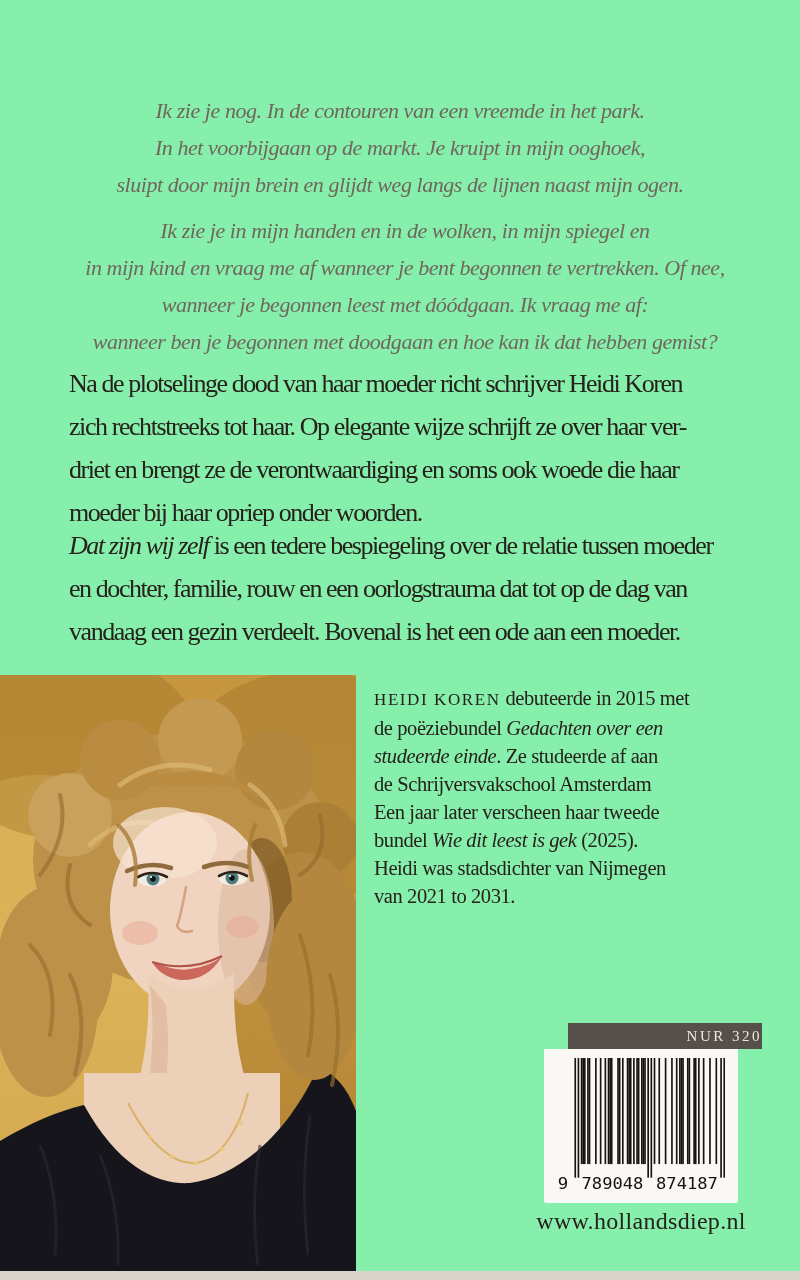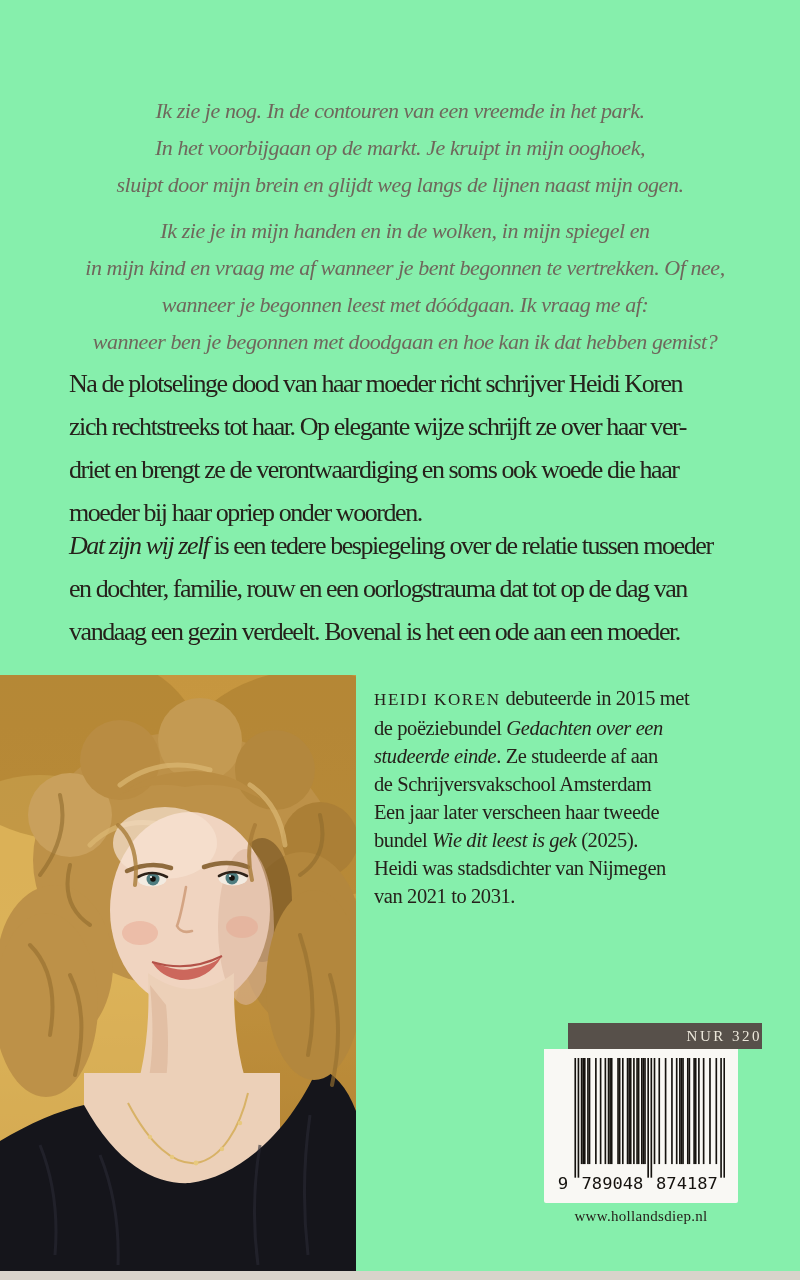--- a/index.html
+++ b/index.html
@@ -43,21 +43,21 @@
     background:#57504a;color:#ece7db;font-size:15px;letter-spacing:2.5px;
     display:flex;align-items:center;justify-content:flex-end;margin-left:24px;
   }
   .barcode-box{
     position:absolute;left:544px;top:1049px;width:194px;height:154px;
     background:#f9f8f4;display:flex;align-items:flex-start;justify-content:center;
     padding-top:9px;box-sizing:border-box;border-radius:0 0 2px 2px;
   }
   .website{
     position:absolute;left:524px;top:1208px;width:234px;
-    text-align:center;font-size:15px;color:#26211b;white-space:nowrap;
+    text-align:center;font-size:24px;color:#26211b;white-space:nowrap;
     letter-spacing:0.3px;
   }
 </style>
 </head>
 <body>
 
 <div class="cover">
 
   <div class="poem poem-1">
     <div class="line">Ik zie je nog. In de contouren van een vreemde in het park.</div>

